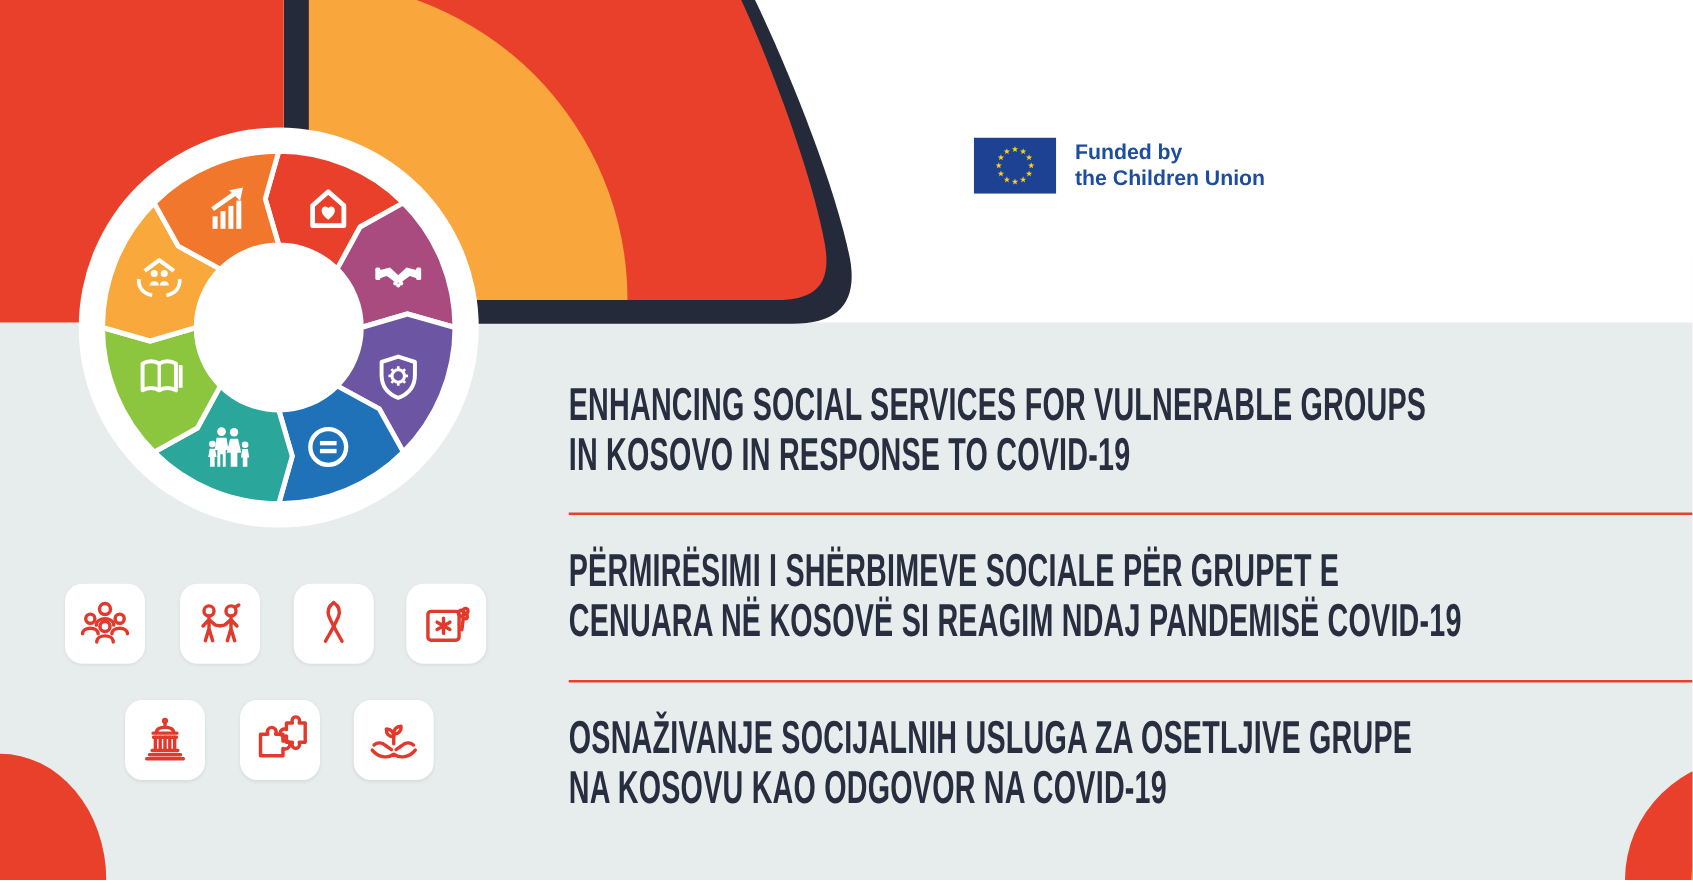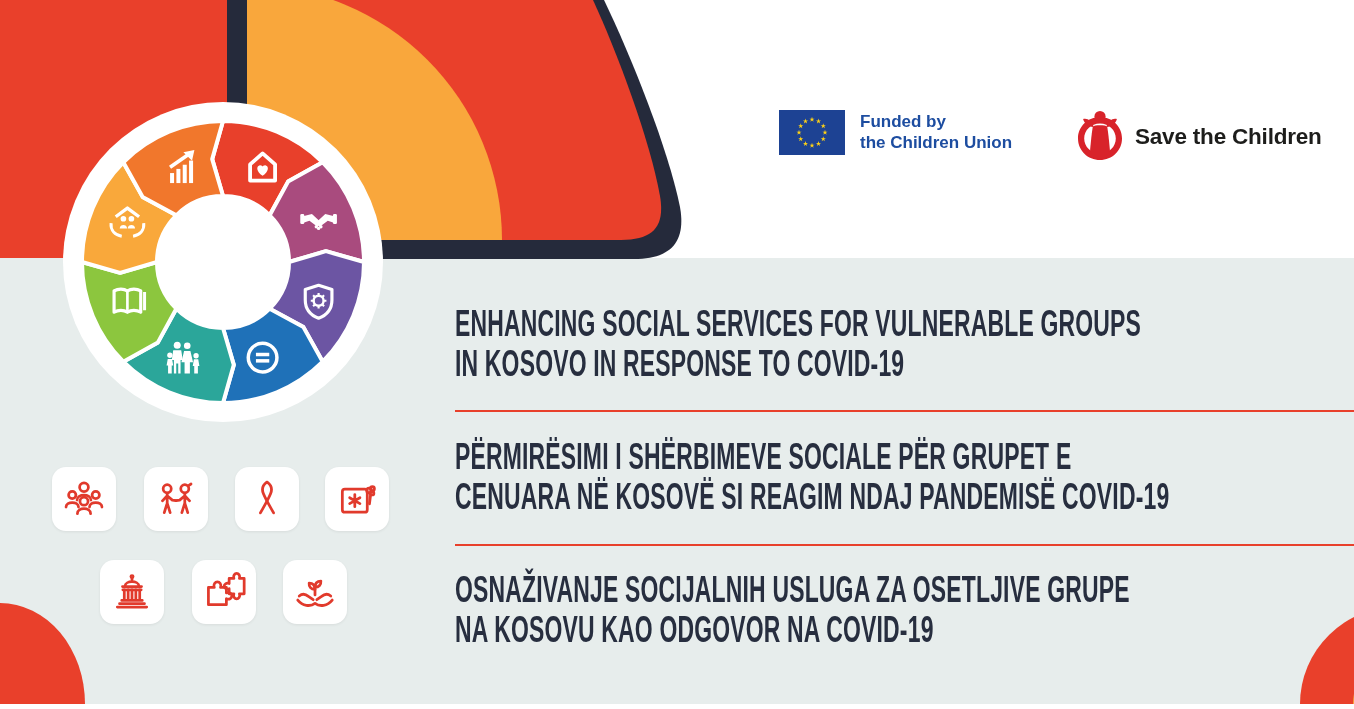--- a/index.html
+++ b/index.html
@@ -94,33 +94,20 @@
         <polygon points="20.00,19.80 20.62,21.65 22.57,21.67 21.00,22.82 21.59,24.68 20.00,23.55 18.41,24.68 19.00,22.82 17.43,21.67 19.38,21.65" fill="#fdd116"></polygon>
         <polygon points="21.74,13.30 22.36,15.15 24.31,15.17 22.74,16.32 23.33,18.18 21.74,17.05 20.15,18.18 20.74,16.32 19.17,15.17 21.12,15.15" fill="#fdd116"></polygon>
         <polygon points="26.50,8.54 27.12,10.39 29.07,10.41 27.50,11.57 28.09,13.43 26.50,12.29 24.91,13.43 25.50,11.57 23.93,10.41 25.88,10.39" fill="#fdd116"></polygon>
       </svg>
     <div class="eu-text">
       <div>Funded by</div>
       <div>the Children Union</div>
     </div>
   </div>
 
-  <div class="stc">
-    <svg class="stc-mark" id="stc-mark" viewBox="0 0 56 58">
-      <g fill="#d8232a" class="stc-red">
-        <path d="M28 9 C15.8 9 6 18.4 6 30.5 C6 42.6 15.8 52 28 52 C40.2 52 50 42.6 50 30.5 C50 18.4 40.2 9 28 9 Z
-                 M28 15.5 C37 15.5 43.8 22.2 43.8 30.5 C43.8 38.8 37 45.5 28 45.5 C19 45.5 12.2 38.8 12.2 30.5 C12.2 22.2 19 15.5 28 15.5 Z"></path>
-        <circle cx="28" cy="8.5" r="5.6"></circle>
-        <path d="M21.5 17.5 C19.5 13.5 14.5 10.5 10.5 12.5 C12 16.5 17 19.5 21.5 19 Z" transform="rotate(8 21 16)"></path>
-        <path d="M34.5 17.5 C36.5 13.5 41.5 10.5 45.5 12.5 C44 16.5 39 19.5 34.5 19 Z" transform="rotate(-8 35 16)"></path>
-        <path d="M20.8 18.5 C22.5 16.8 33.5 16.8 35.2 18.5 C36.6 27 37.6 38 38.4 48.5 C32 51.5 24 51.5 17.6 48.5 C18.4 38 19.4 27 20.8 18.5 Z"></path>
-      </g>
-    </svg>
-    <span class="stc-word">Save the Children</span>
-  </div>
 
   <div class="title t-en">
     <div>ENHANCING SOCIAL SERVICES FOR VULNERABLE GROUPS</div>
     <div>IN KOSOVO IN RESPONSE TO COVID-19</div>
   </div>
   <div class="divider d1"></div>
   <div class="title t-sq">
     <div>PËRMIRËSIMI I SHËRBIMEVE SOCIALE PËR GRUPET E</div>
     <div>CENUARA NË KOSOVË SI REAGIM NDAJ PANDEMISË COVID-19</div>
   </div>

